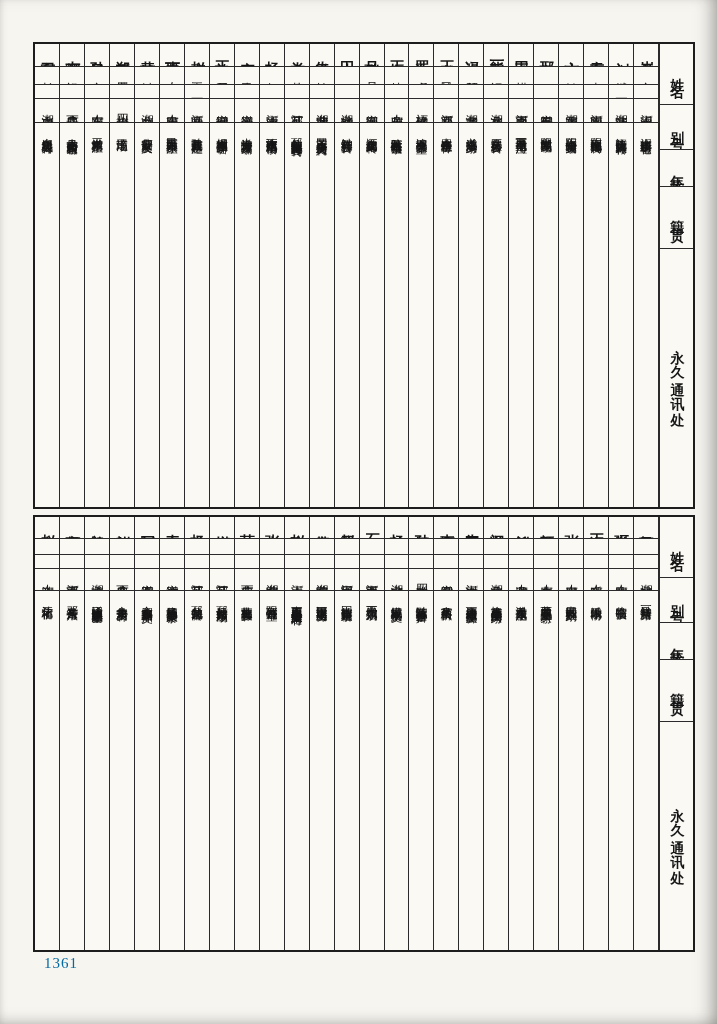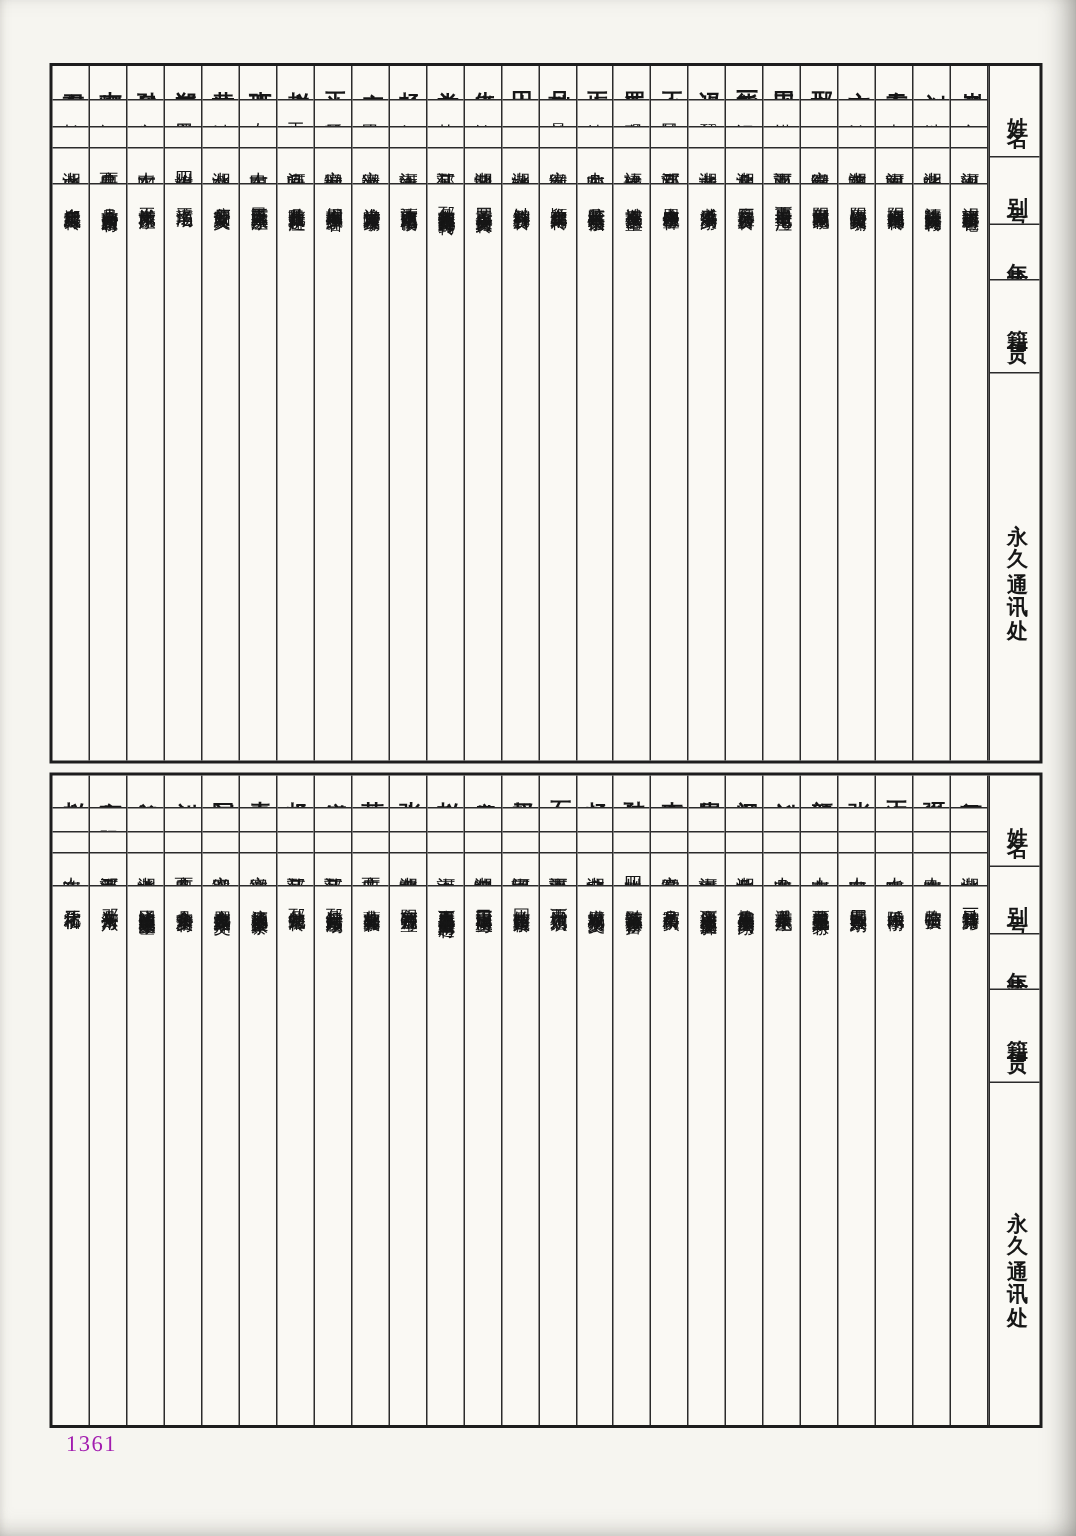--- a/index.html
+++ b/index.html
@@ -49,21 +49,21 @@
   .addr .vtxt{font-size:11.5px;letter-spacing:.5px;padding-top:6px;line-height:1.06;}
   
   .hcol .vtxt{font-weight:bold;font-size:14px;height:auto;padding-top:0;}
   .hcol .cell{align-items:center;}
   .hcol .h-name .vtxt,.hcol .h-alias .vtxt{letter-spacing:7px;}
   .hcol .h-age .vtxt{letter-spacing:4px;}
   .hcol .h-native .vtxt{letter-spacing:9px;}
   .hcol .addr .vtxt{letter-spacing:16px;}
   .pageno{
     position:absolute;left:44px;top:955px;
-    font-size:15px;letter-spacing:1px;color:#a21caf;
+    font-size:15px;letter-spacing:1px;color:#0369a1;
     font-family:"Liberation Serif","DejaVu Serif",serif;
   }
 </style>
 </head>
 <body>
 
 <div class="sheet">
   <div class="content">
     <div class="rtable top">
         <div class="col hcol">

